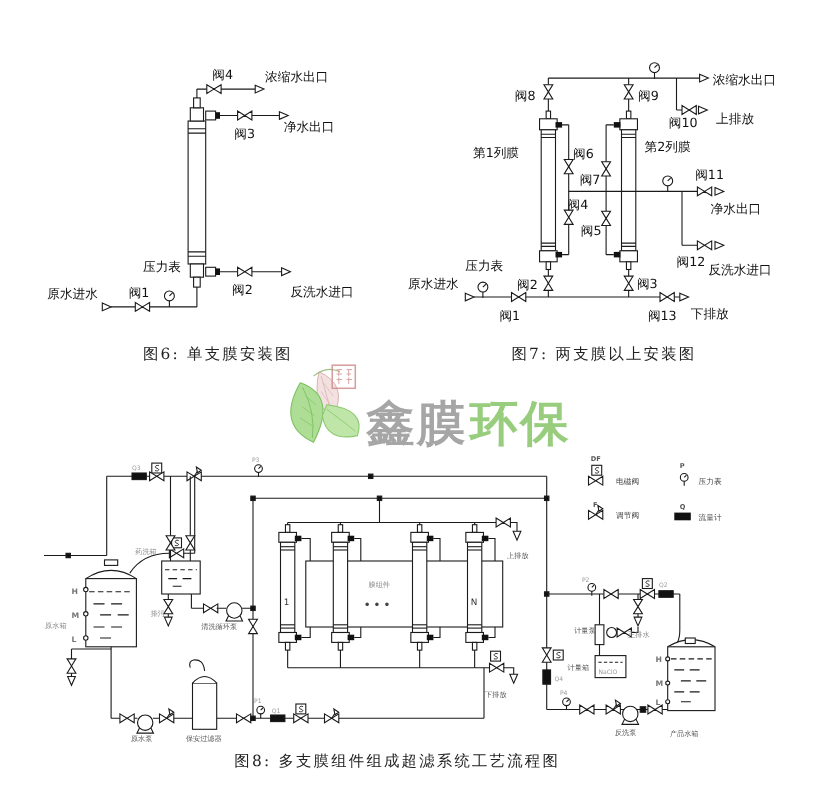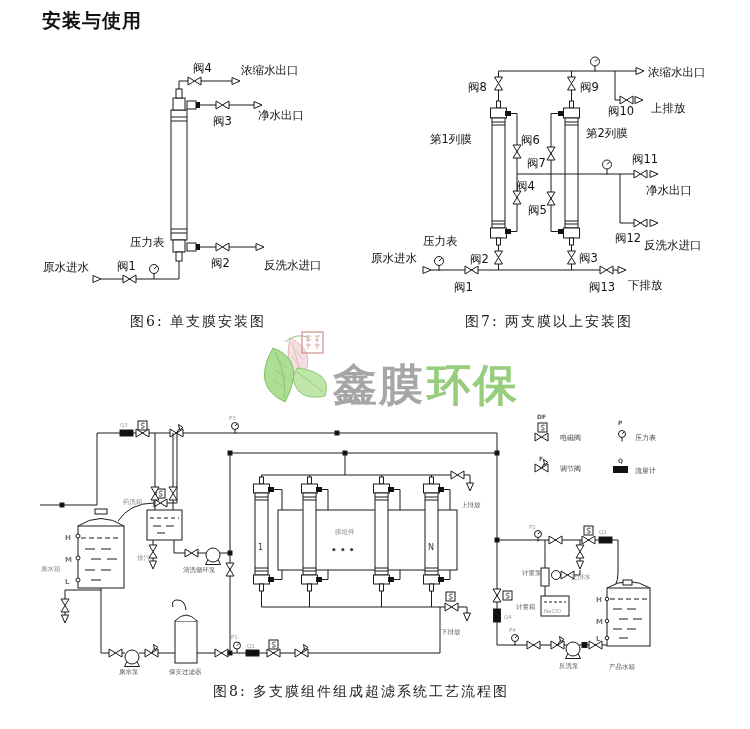--- a/index.html
+++ b/index.html
@@ -21,21 +21,20 @@
   .modnum{font-size:8px;fill:#333;}
   .dots{font-size:9px;fill:#444;font-weight:bold;}
   .brand1{font-size:44px;font-weight:bold;fill:#a6a6a6;letter-spacing:2px;}
   .brand2{font-size:44px;font-weight:bold;fill:#97cd7d;letter-spacing:2px;}
 </style>
 </head>
 <body>
 
 <div class="page">
 
-  <div class="title">安装与使用</div>
 
   <svg style="left:40px;top:55px" width="320" height="280" viewBox="0 0 320 280">
     <defs>
       <g id="valveH">
           <path d="M0,0 L0,8 L6.5,4 Z M13,8 L13,0 L6.5,4 Z" fill="#fff" stroke="#1a1a1a" stroke-width="1"></path>
         </g>
       <g id="valveV">
           <path d="M0,0 L8,0 L4,6.5 Z M0,13 L8,13 L4,6.5 Z" fill="#fff" stroke="#1a1a1a" stroke-width="1"></path>
         </g>
       <g id="fvalveH">

